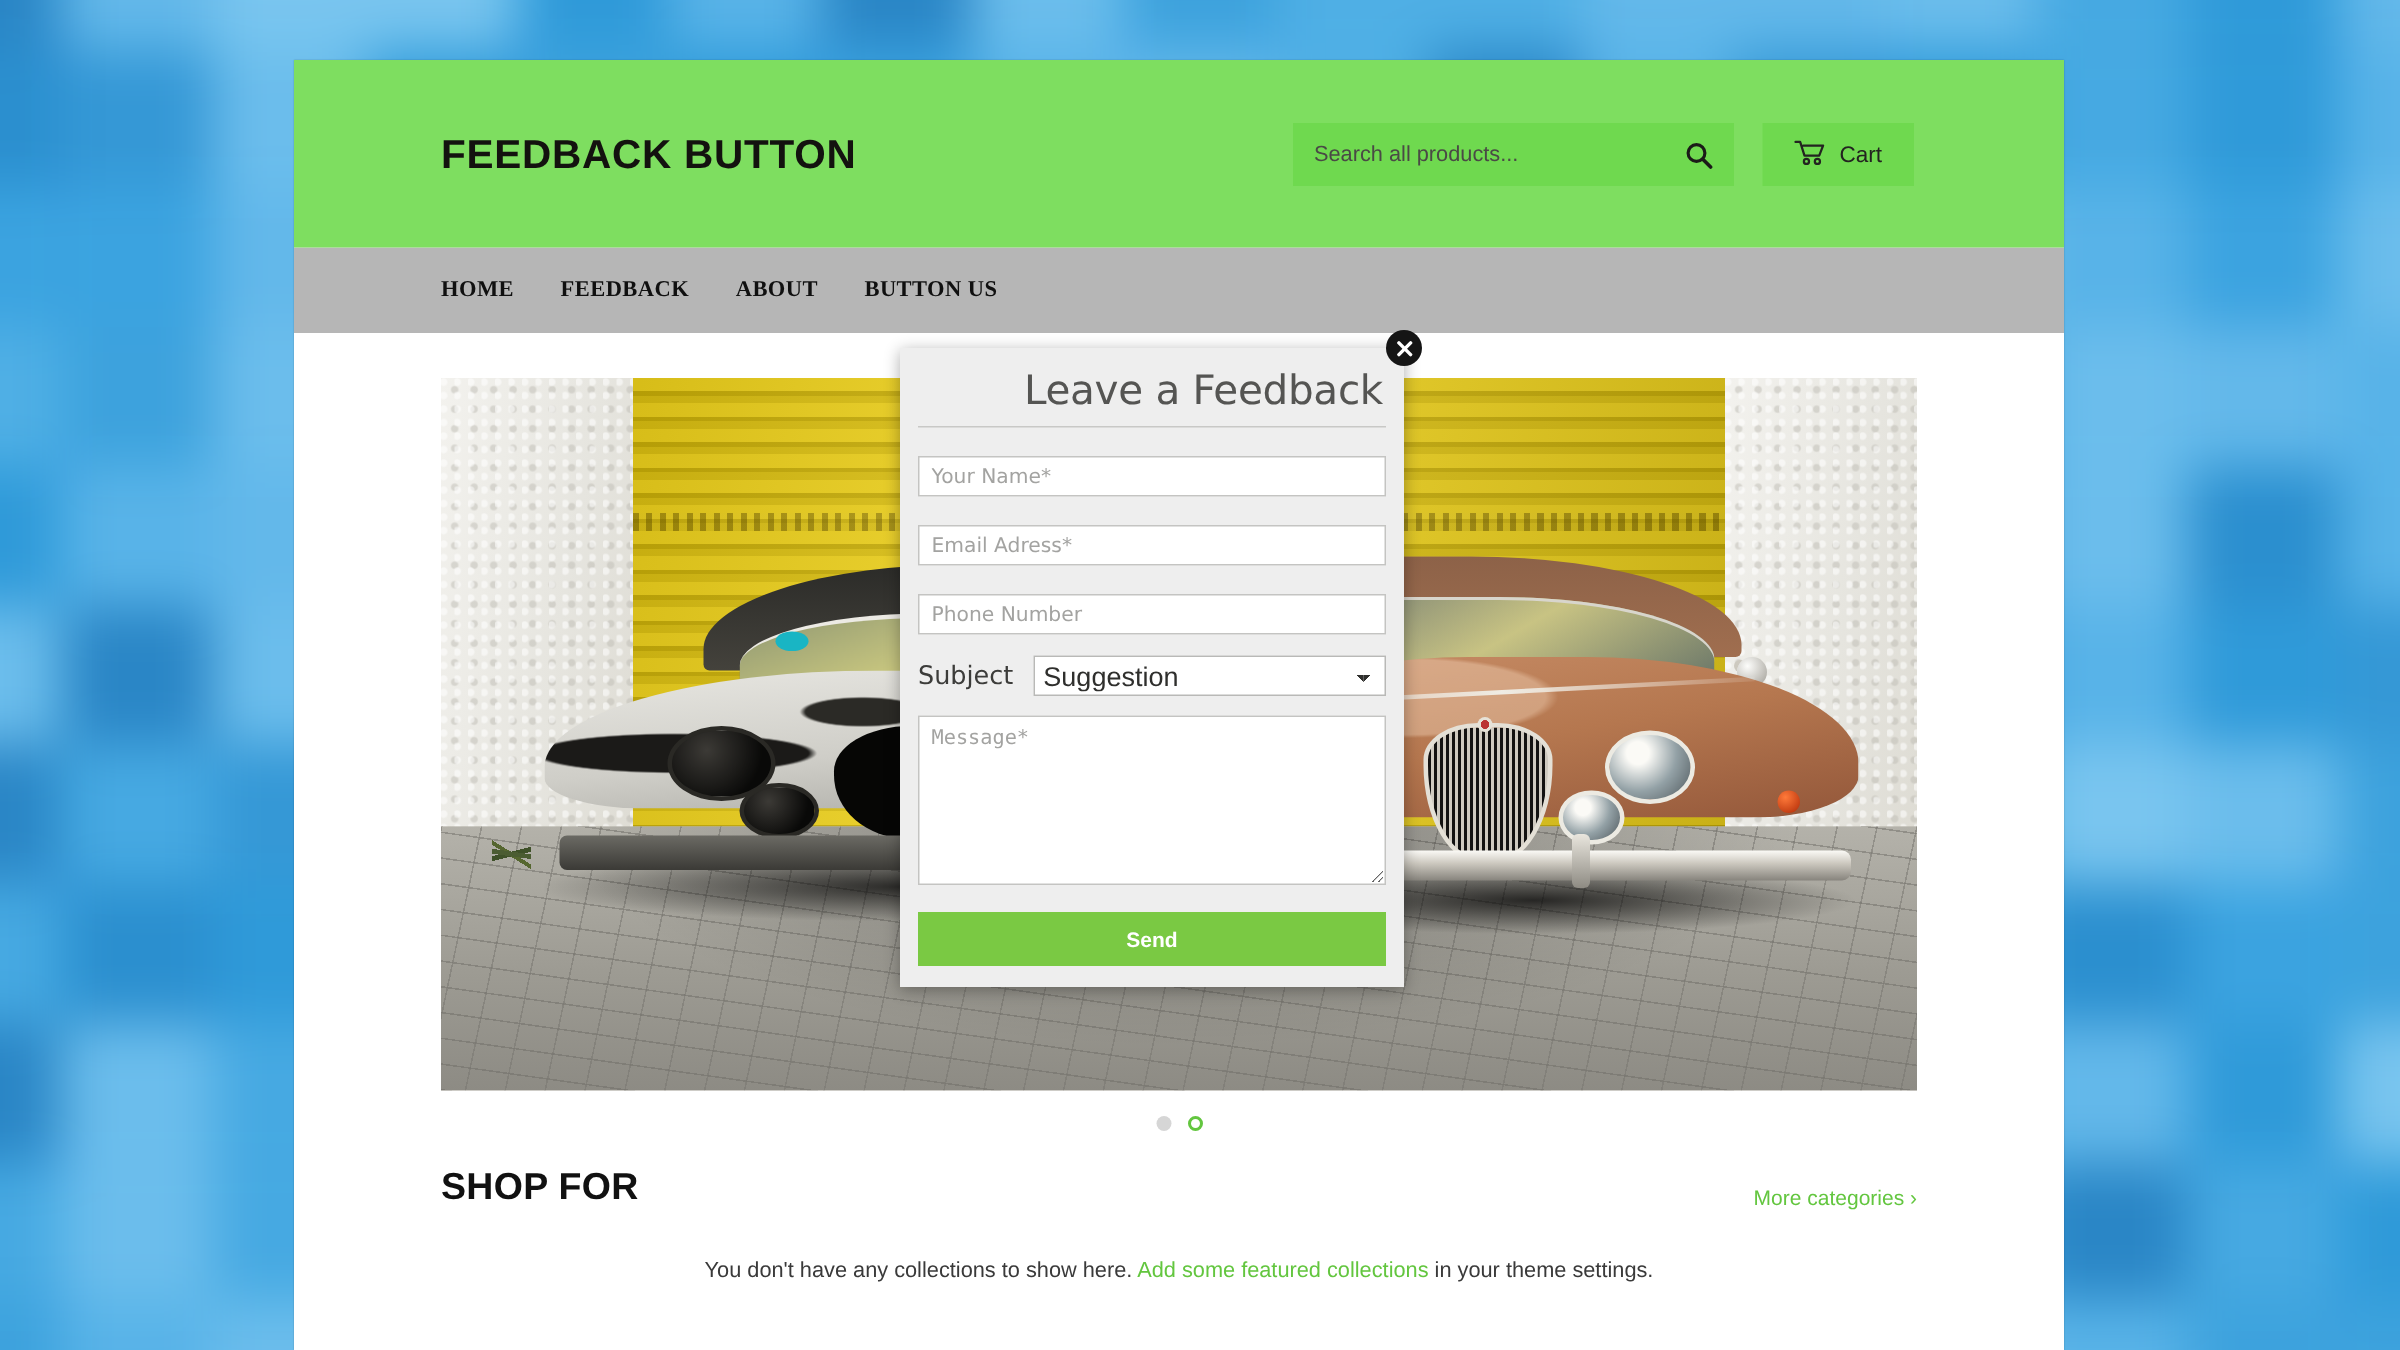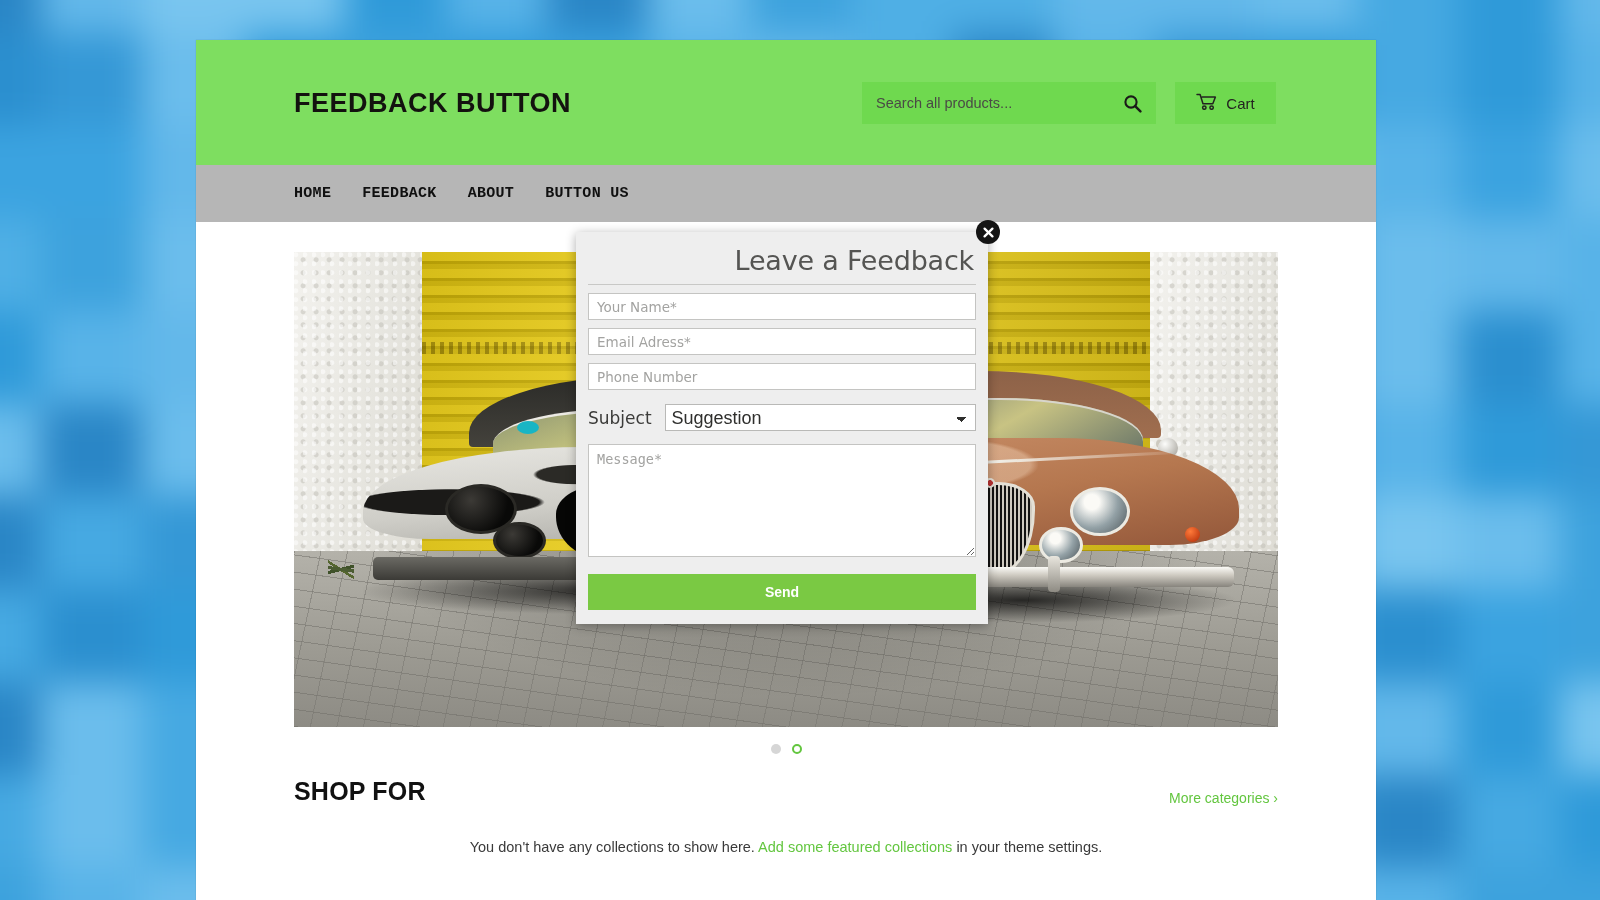--- a/index.html
+++ b/index.html
@@ -104,21 +104,21 @@
     align-items: center;
     padding-left: 98px;
     gap: 31px;
   }
   #site-nav a {
     font-size: 15px;
     font-weight: bold;
     letter-spacing: .3px;
     color: #101010;
     text-decoration: none;
-    font-family: Liberation Mono, monospace;
+    font-family: Liberation Serif, serif;
     white-space: nowrap;
   }
 
   
   #slideshow {
     position: relative;
     margin: 30px 98px 0 98px;
     height: 475px;
     overflow: hidden;
     background: #c9c6bb;
@@ -364,42 +364,42 @@
     text-align: center;
     font-size: 14.5px;
     color: #3a3a3a;
     font-family: "Liberation Sans", sans-serif;
   }
   #empty-note a { color: #63c63f; text-decoration: none; }
 
   
   #feedback-modal {
     position: absolute;
-    left: 576px;
+    left: 600px;
     top: 232px;
-    width: 412px;
+    width: 336px;
     background: #eeeeee;
     box-shadow: 0 2px 10px rgba(0,0,0,.32);
     padding: 0 12px 14px 12px;
     z-index: 40;
   }
   #feedback-title {
     font-size: 27px;
     font-weight: normal;
     color: #555553;
     text-align: right;
     padding: 13px 2px 8px 0;
     border-bottom: 1px solid #c8c8c6;
     font-family: "DejaVu Sans", sans-serif;
     letter-spacing: -.2px;
   }
   .fb-field {
     width: 100%;
     height: 27px;
-    margin-top: 8px;
+    margin-top: 19px;
     border: 1px solid #c4c4c2;
     background: #fff;
     padding: 0 8px;
     font-size: 13.5px;
     color: #333;
     outline: none;
     font-family: "DejaVu Sans", sans-serif;
   }
   .fb-field::placeholder { color: #a3a3a1; opacity: 1; }
 

